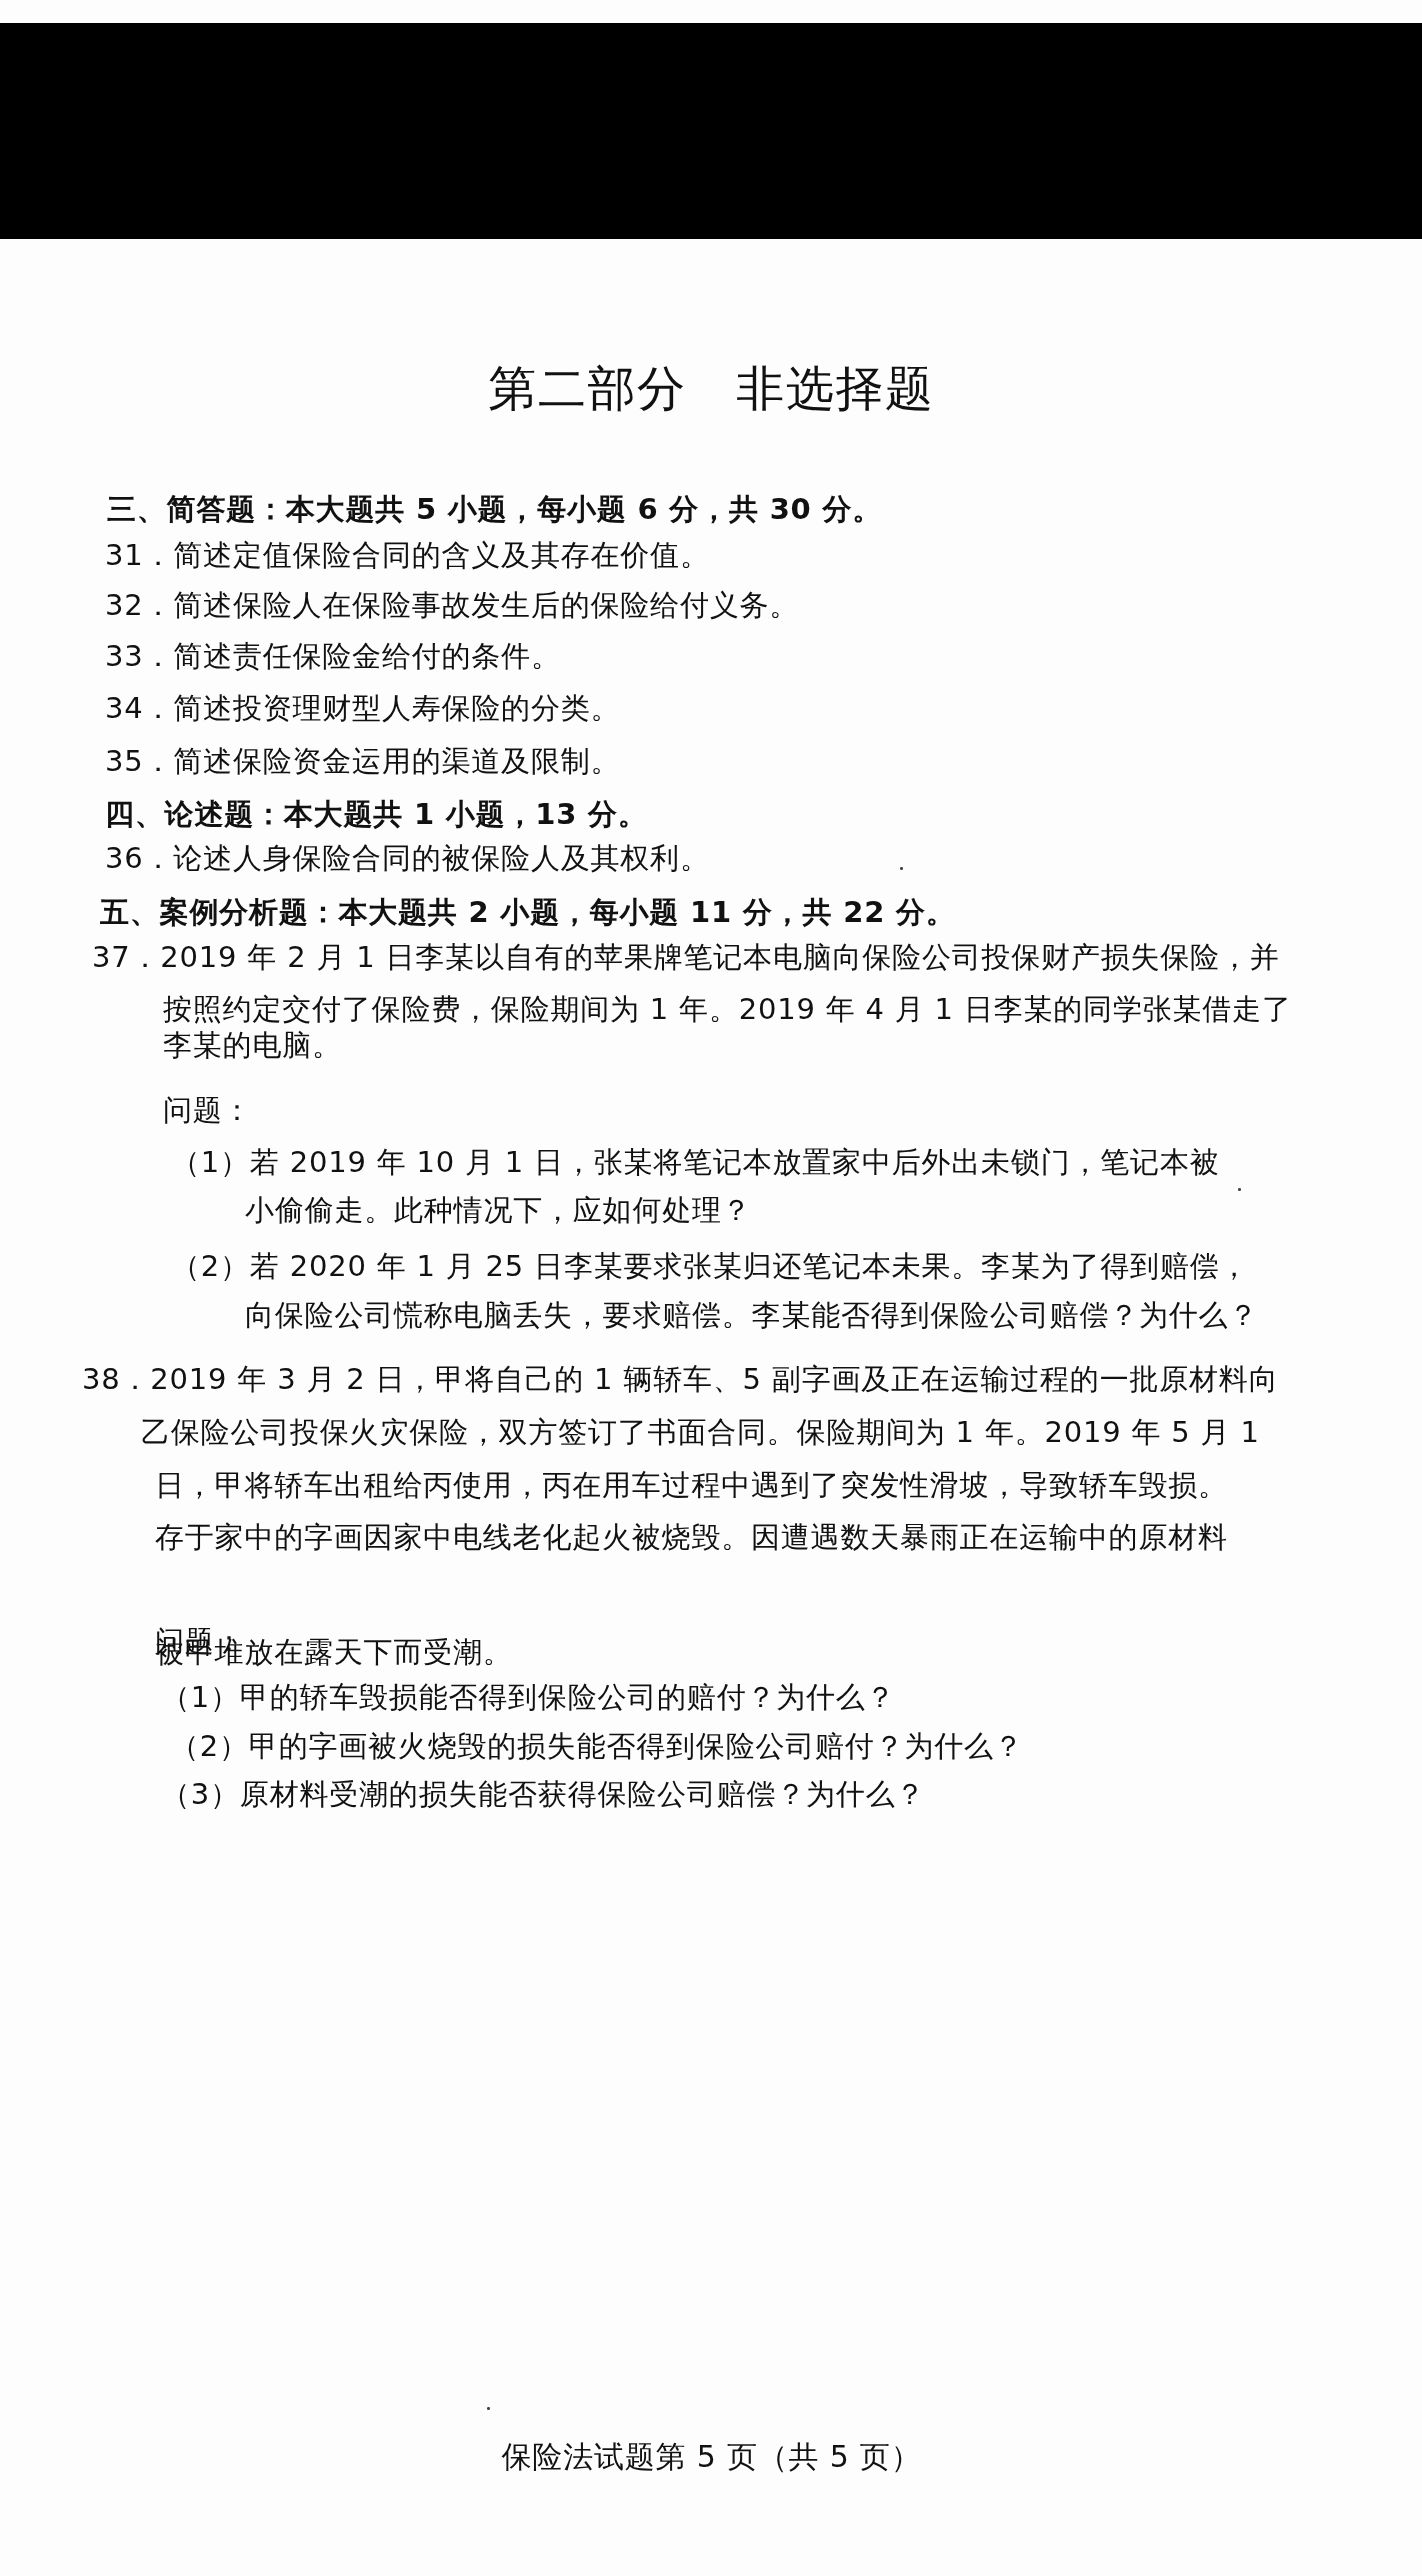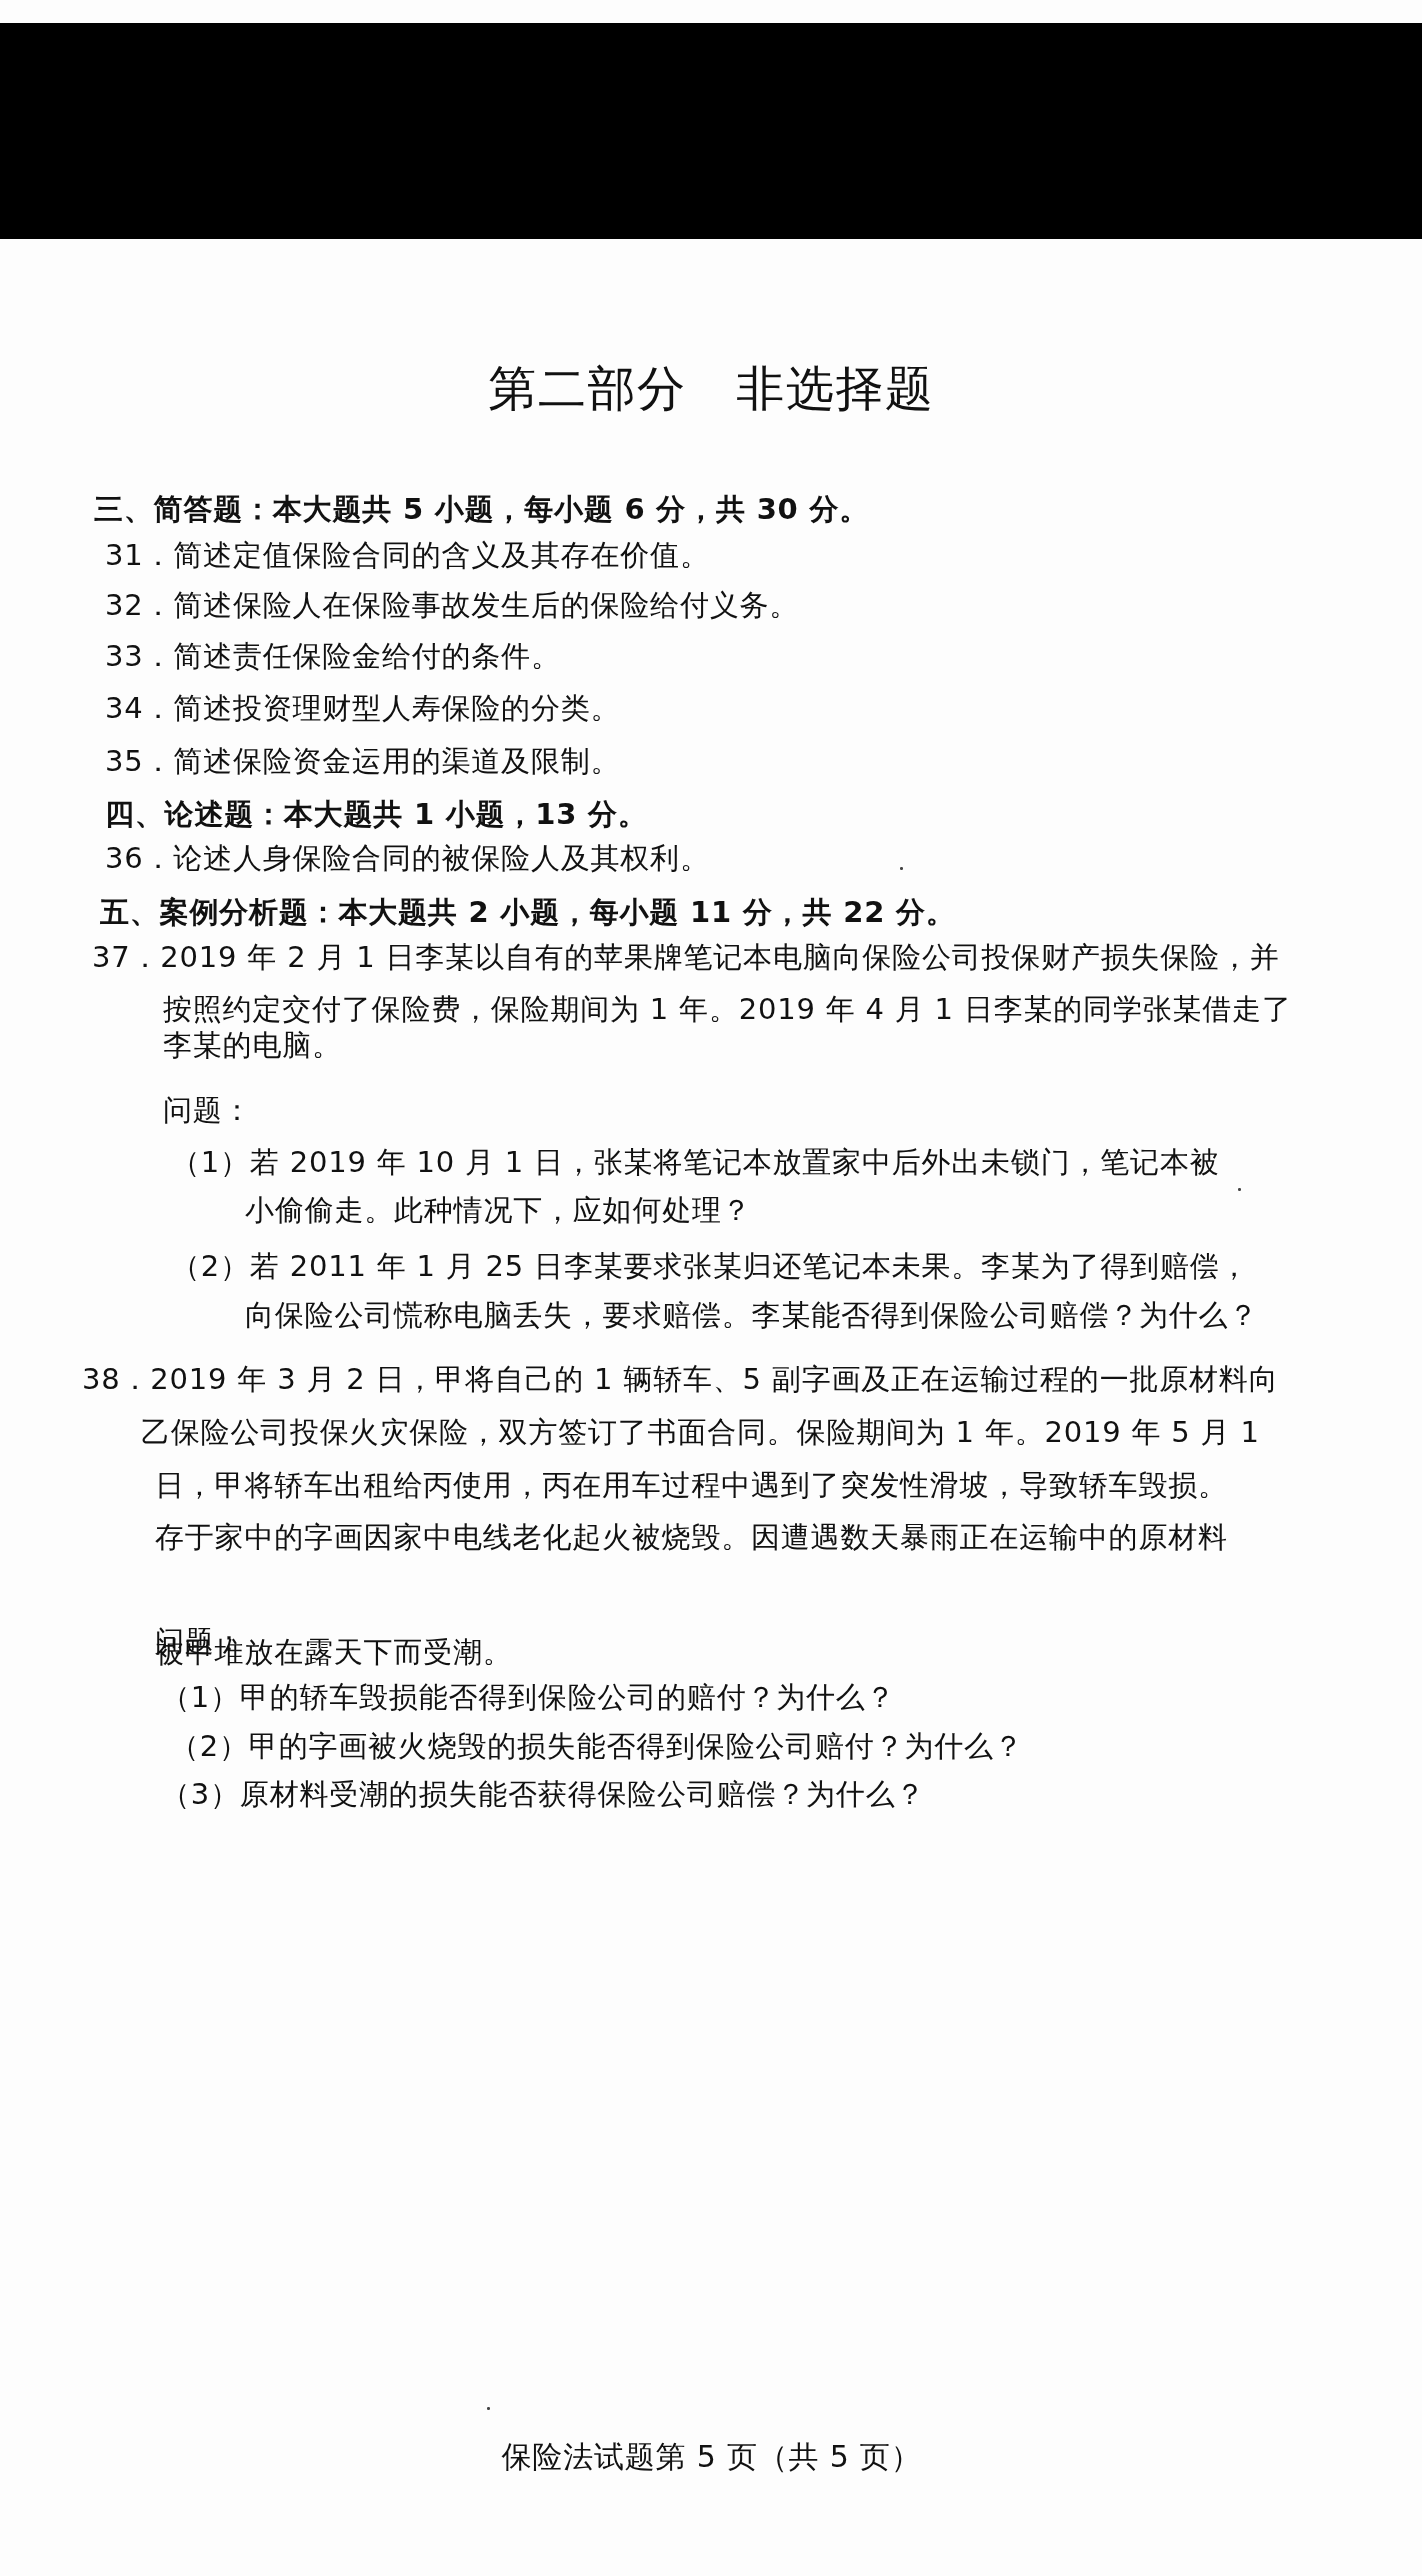--- a/index.html
+++ b/index.html
@@ -72,39 +72,39 @@
   </style>
 </head>
 <body>
 
 <div class="page">
 
   <div class="redaction-bar"></div>
 
   <div class="title">第二部分　非选择题</div>
 
-  <div class="line section-heading" style="left:94px; top:490px;text-align:center;">三、简答题：本大题共 5 小题，每小题 6 分，共 30 分。</div>
+  <div class="line section-heading" style="left:107px; top:490px;text-align:center;">三、简答题：本大题共 5 小题，每小题 6 分，共 30 分。</div>
   <div class="line" style="left:105px; top:536px;">31．简述定值保险合同的含义及其存在价值。</div>
   <div class="line" style="left:105px; top:586px;">32．简述保险人在保险事故发生后的保险给付义务。</div>
   <div class="line" style="left:105px; top:637px;">33．简述责任保险金给付的条件。</div>
   <div class="line" style="left:105px; top:689px;">34．简述投资理财型人寿保险的分类。</div>
   <div class="line" style="left:105px; top:742px;">35．简述保险资金运用的渠道及限制。</div>
 
   <div class="line section-heading" style="left:105px; top:795px;">四、论述题：本大题共 1 小题，13 分。</div>
   <div class="line" style="left:105px; top:839px;">36．论述人身保险合同的被保险人及其权利。</div>
 
   <div class="line section-heading" style="left:100px; top:893px;">五、案例分析题：本大题共 2 小题，每小题 11 分，共 22 分。</div>
 
   <div class="line" style="left:92px; top:938px;">37．2019 年 2 月 1 日李某以自有的苹果牌笔记本电脑向保险公司投保财产损失保险，并</div>
   <div class="line" style="left:163px; top:990px;">按照约定交付了保险费，保险期间为 1 年。2019 年 4 月 1 日李某的同学张某借走了</div>
   <div class="line" style="left:163px; top:1026px;">李某的电脑。</div>
   <div class="line" style="left:163px; top:1091px;">问题：</div>
   <div class="line" style="left:171px; top:1143px;">（1）若 2019 年 10 月 1 日，张某将笔记本放置家中后外出未锁门，笔记本被</div>
   <div class="line" style="left:245px; top:1191px;">小偷偷走。此种情况下，应如何处理？</div>
-  <div class="line" style="left:171px; top:1247px;">（2）若 2011 年 1 月 25 日李某要求张某归还笔记本未果。李某为了得到赔偿，</div>
+  <div class="line" style="left:171px; top:1247px;">（2）若 2020 年 1 月 25 日李某要求张某归还笔记本未果。李某为了得到赔偿，</div>
   <div class="line" style="left:245px; top:1296px;">向保险公司慌称电脑丢失，要求赔偿。李某能否得到保险公司赔偿？为什么？</div>
 
   <div class="line" style="left:82px; top:1360px;">38．2019 年 3 月 2 日，甲将自己的 1 辆轿车、5 副字画及正在运输过程的一批原材料向</div>
   <div class="line" style="left:141px; top:1413px;">乙保险公司投保火灾保险，双方签订了书面合同。保险期间为 1 年。2019 年 5 月 1</div>
   <div class="line" style="left:155px; top:1466px;">日，甲将轿车出租给丙使用，丙在用车过程中遇到了突发性滑坡，导致轿车毁损。</div>
   <div class="line" style="left:155px; top:1518px;">存于家中的字画因家中电线老化起火被烧毁。因遭遇数天暴雨正在运输中的原材料</div>
   <div class="line" style="left:155px; top:1633px;text-align:right;">被甲堆放在露天下而受潮。</div>
   <div class="line" style="left:155px; top:1622px;">问题：</div>
   <div class="line" style="left:161px; top:1678px;">（1）甲的轿车毁损能否得到保险公司的赔付？为什么？</div>
   <div class="line" style="left:170px; top:1727px;text-align:center;">（2）甲的字画被火烧毁的损失能否得到保险公司赔付？为什么？</div>

